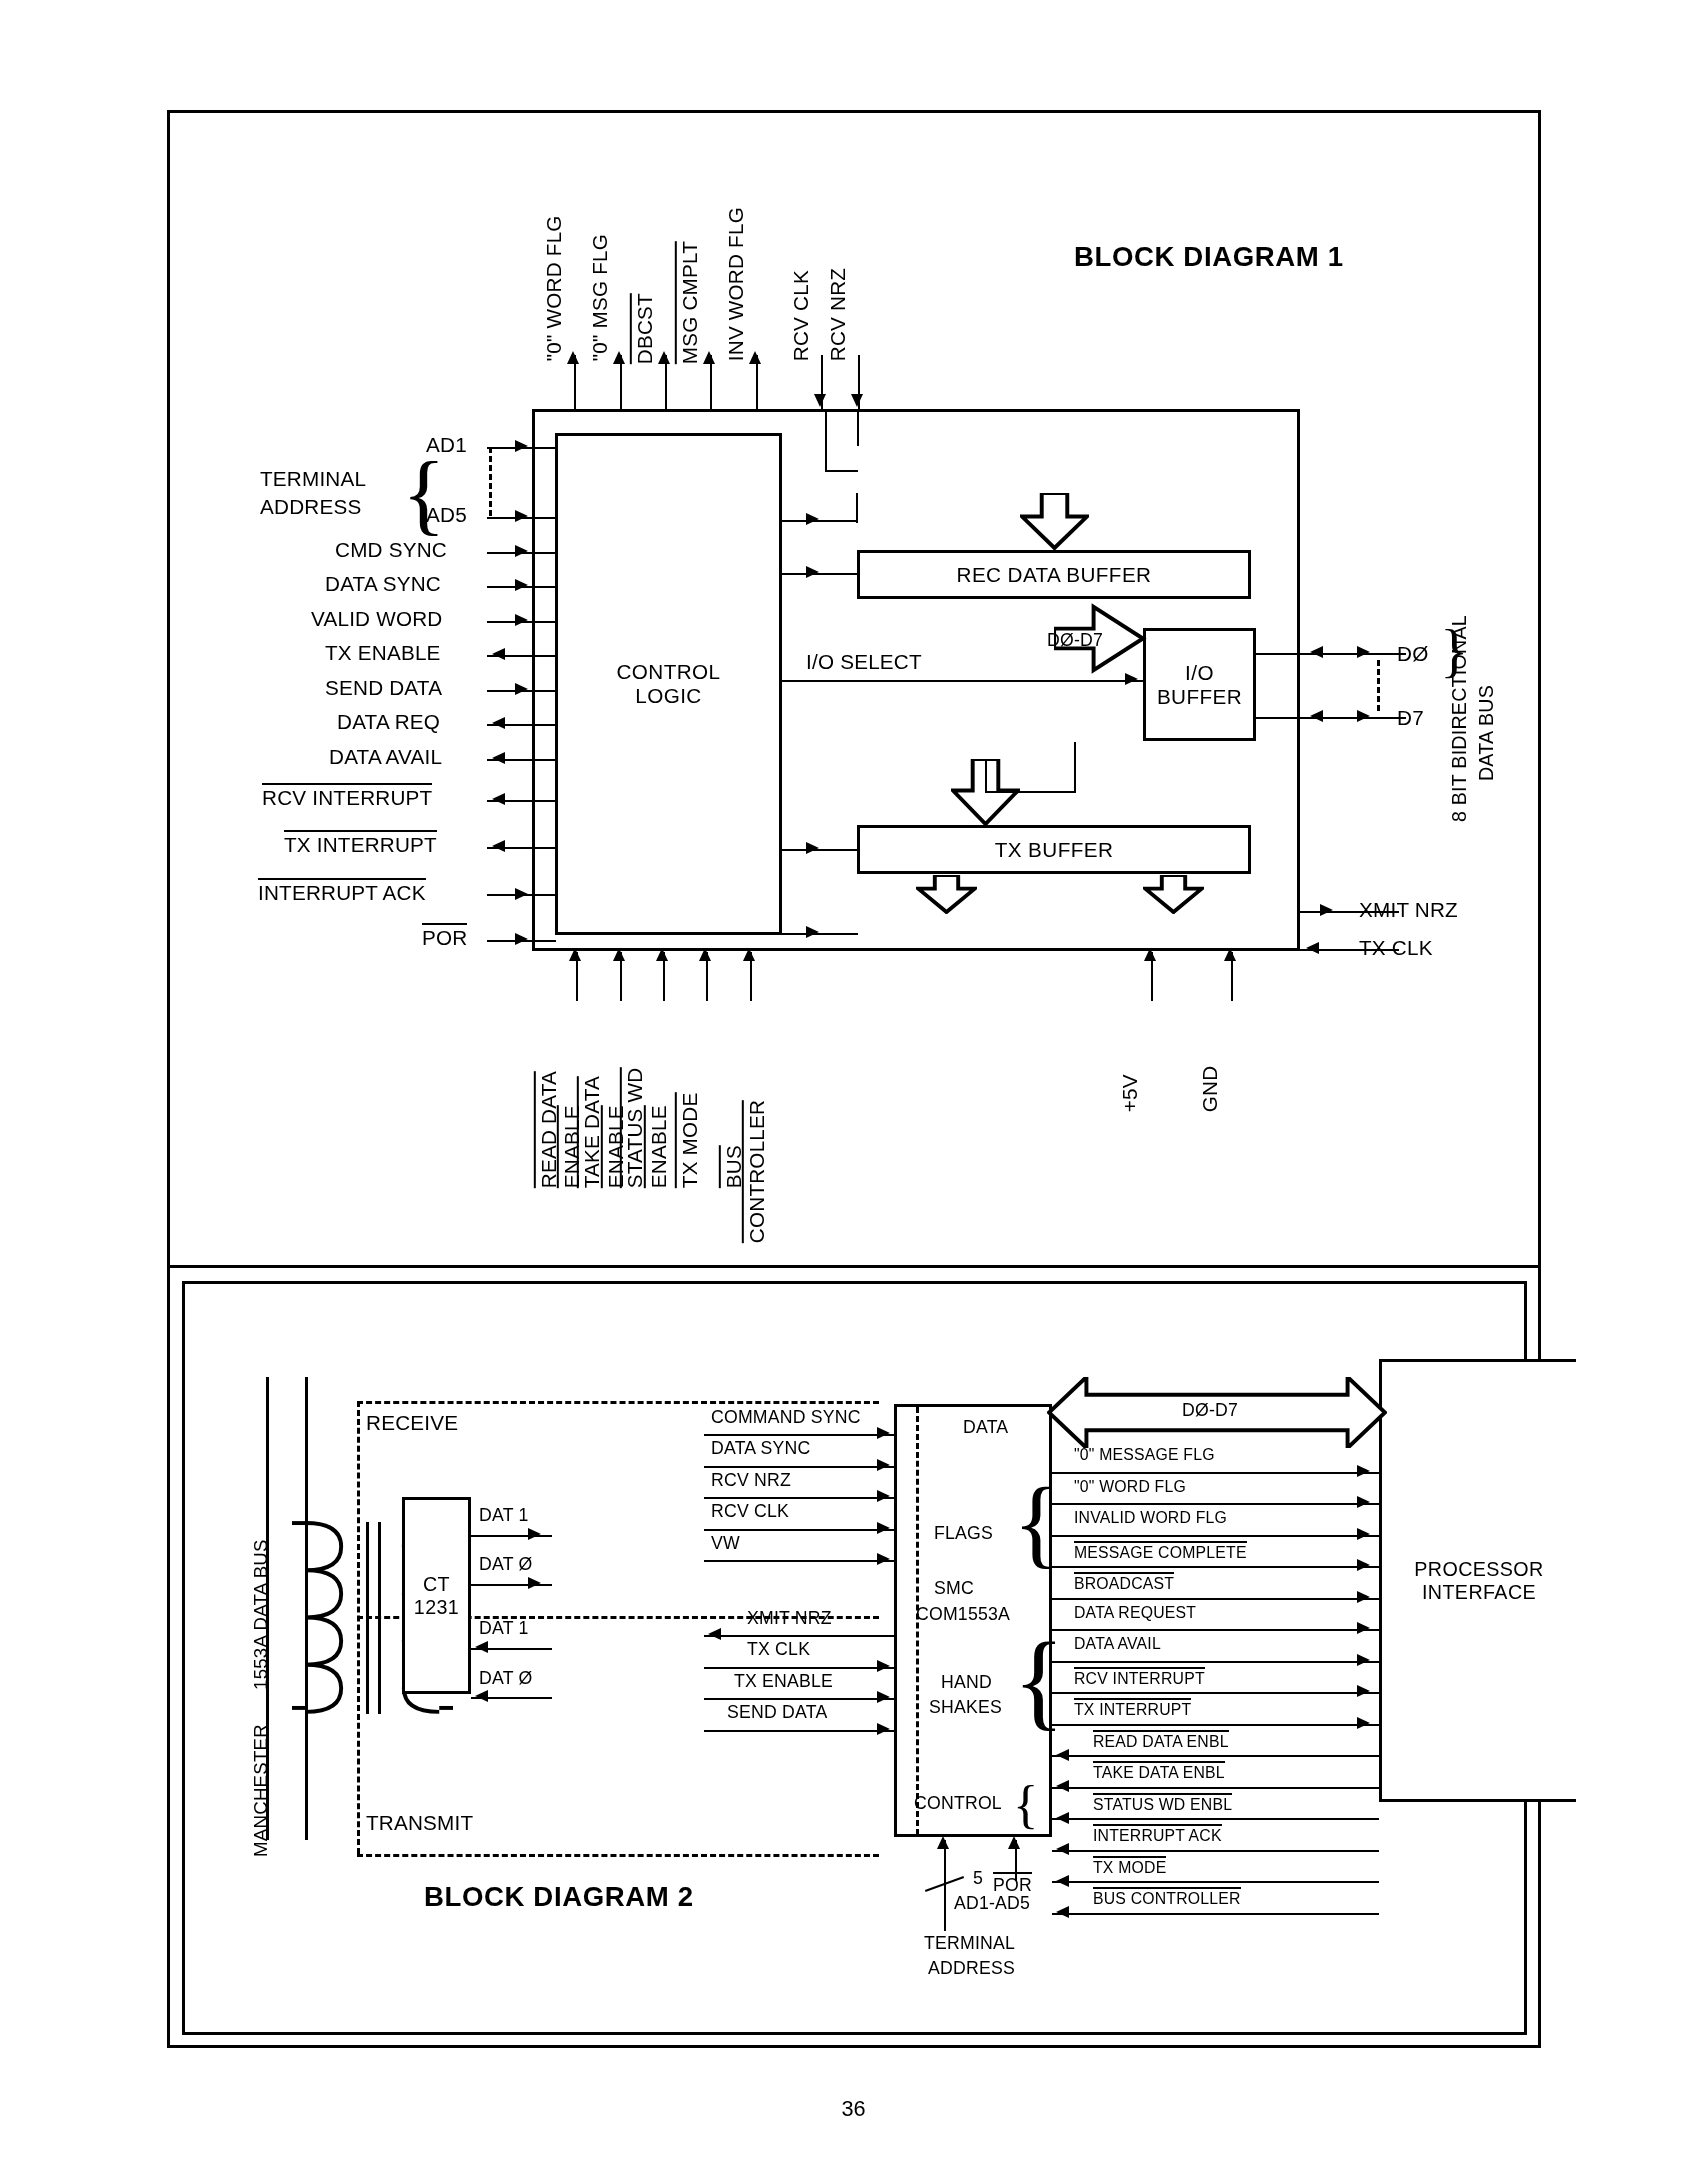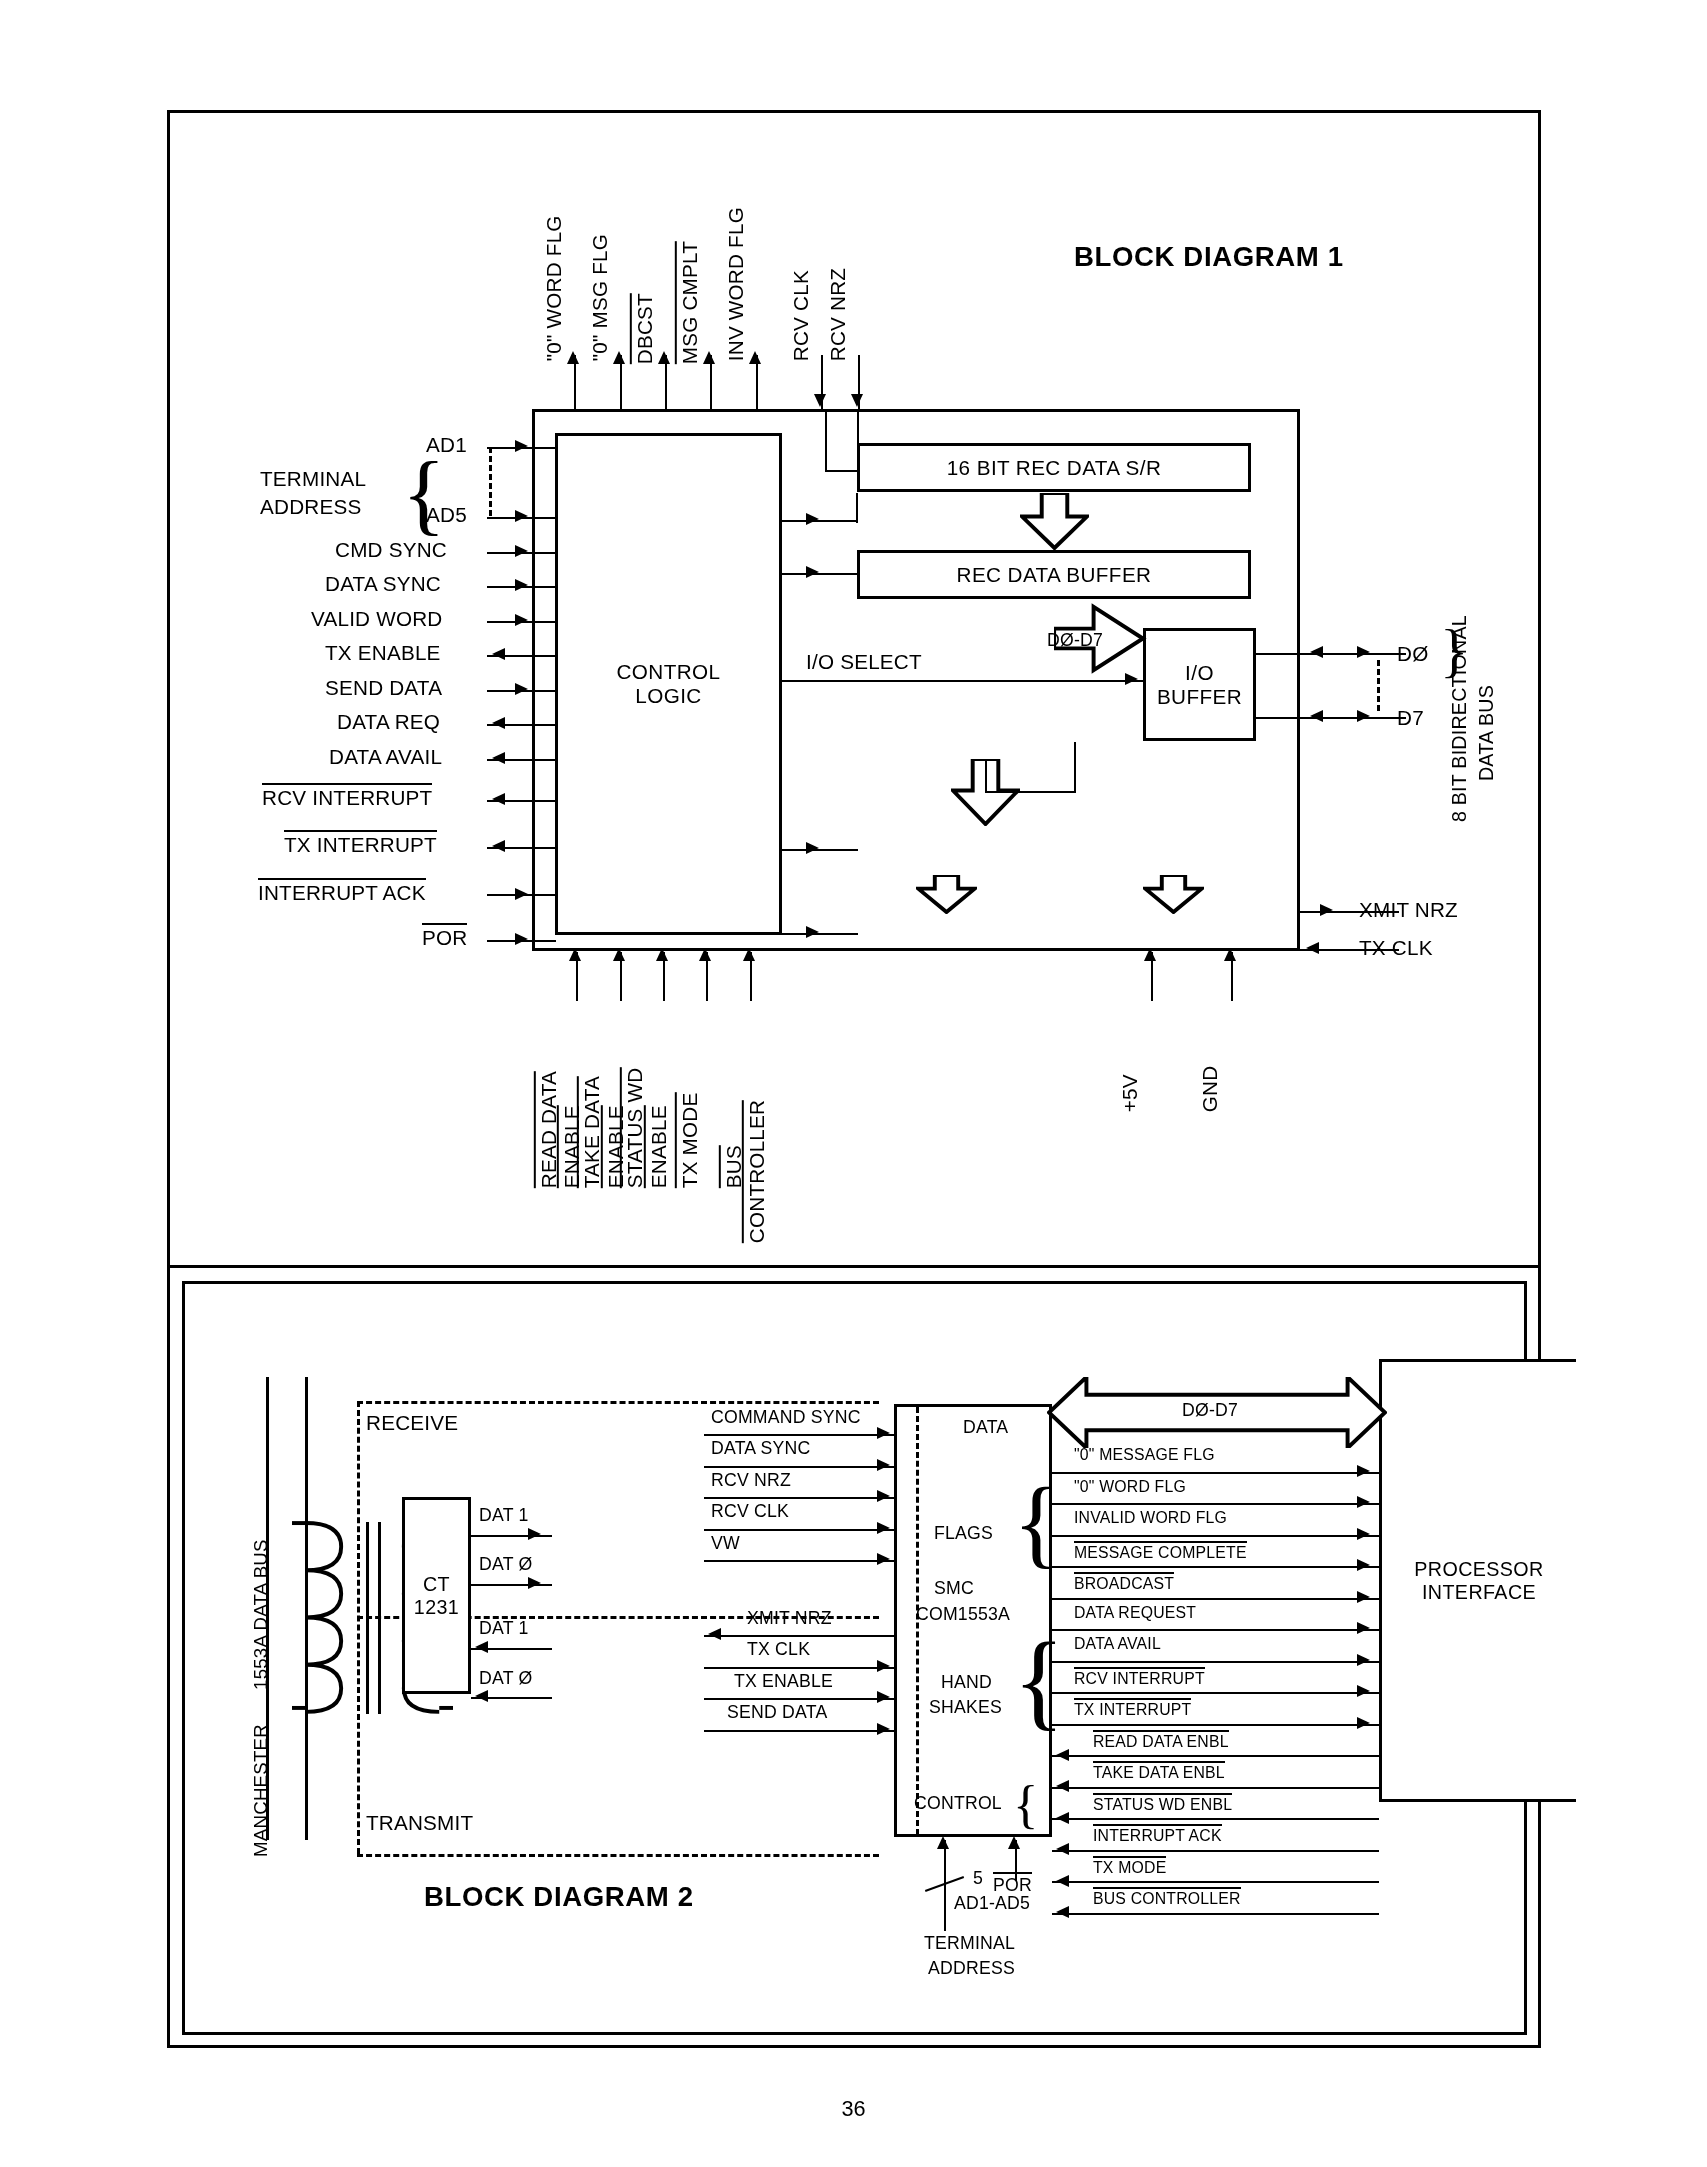--- a/index.html
+++ b/index.html
@@ -91,33 +91,33 @@
 
   <div class="title" style="left:1074px; top:241px;">BLOCK DIAGRAM 1</div>
 
   <div class="abs" style="left:532px; top:409px; width:768px; height:542px; border:3px solid #000;"></div>
 
   <div class="box" style="left:555px; top:433px; width:227px; height:502px; flex-direction:column;">
     <span>CONTROL</span>
     <span>LOGIC</span>
   </div>
 
-  <div class="box" style="left:857px; top:443px; width:394px; height:49px;">
-    <span>16 BIT REC DATA S/R</span>
-  </div>
 
   <div class="box" style="left:857px; top:550px; width:394px; height:49px;">
     <span>REC DATA BUFFER</span>
   </div>
 
   <div class="box" style="left:1143px; top:628px; width:113px; height:113px; flex-direction:column;">
     <span>I/O</span>
     <span>BUFFER</span>
   </div>
 
+  <div class="box" style="left:857px; top:825px; width:394px; height:49px;">
+    <span>TX BUFFER</span>
+  </div>
 
 
   <svg class="blkarrow" style="left:1020px; top:493px;" width="69" height="57" viewBox="0 0 70 58">
     <polygon points="22,0 48,0 48,24 68,24 35,56 2,24 22,24" fill="#fff" stroke="#000" stroke-width="4"></polygon>
   </svg>
   <svg class="blkarrow" style="left:1054px; top:599px;" width="94" height="79" viewBox="0 0 95 80">
     <polygon points="0,30 40,30 40,8 90,40 40,72 40,50 0,50" fill="#fff" stroke="#000" stroke-width="4"></polygon>
   </svg>
   <svg class="blkarrow" style="left:951px; top:759px;" width="69" height="67" viewBox="0 0 70 68">
     <polygon points="22,0 48,0 48,32 68,32 35,66 2,32 22,32" fill="#fff" stroke="#000" stroke-width="4"></polygon>

